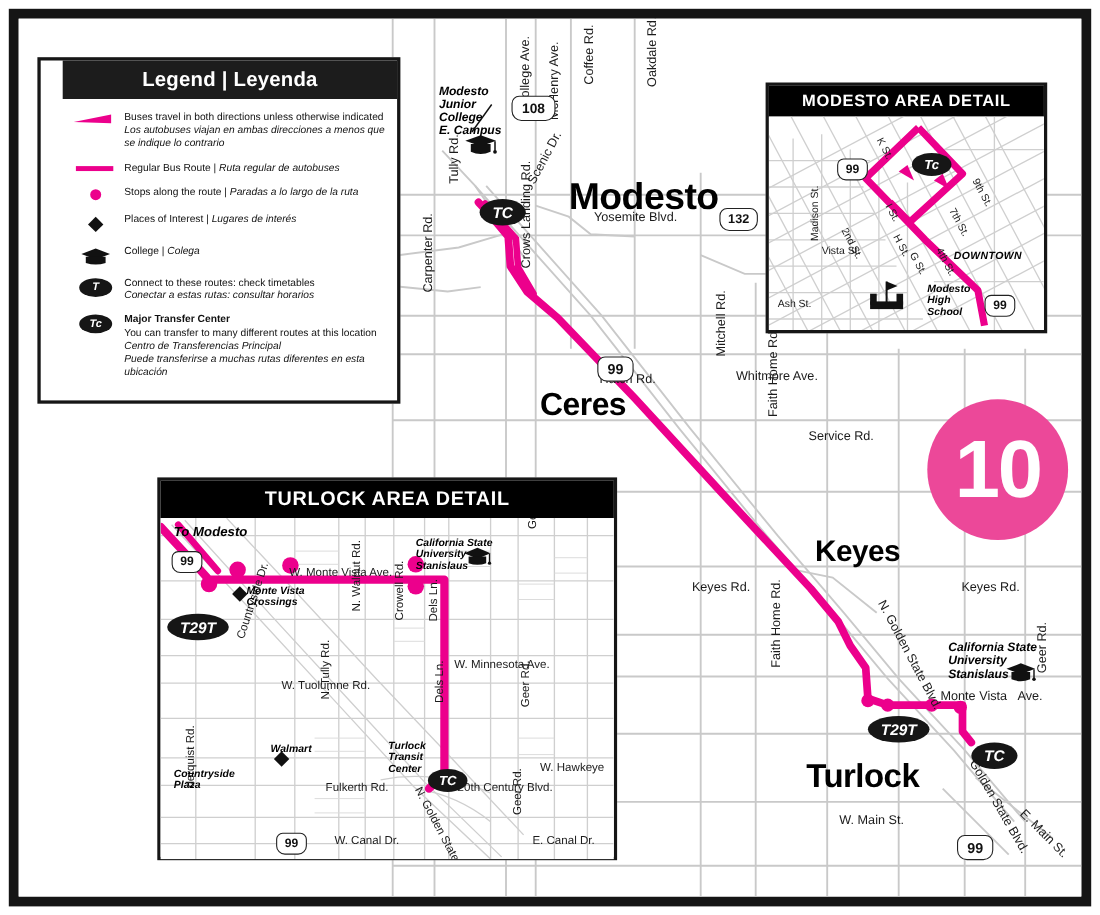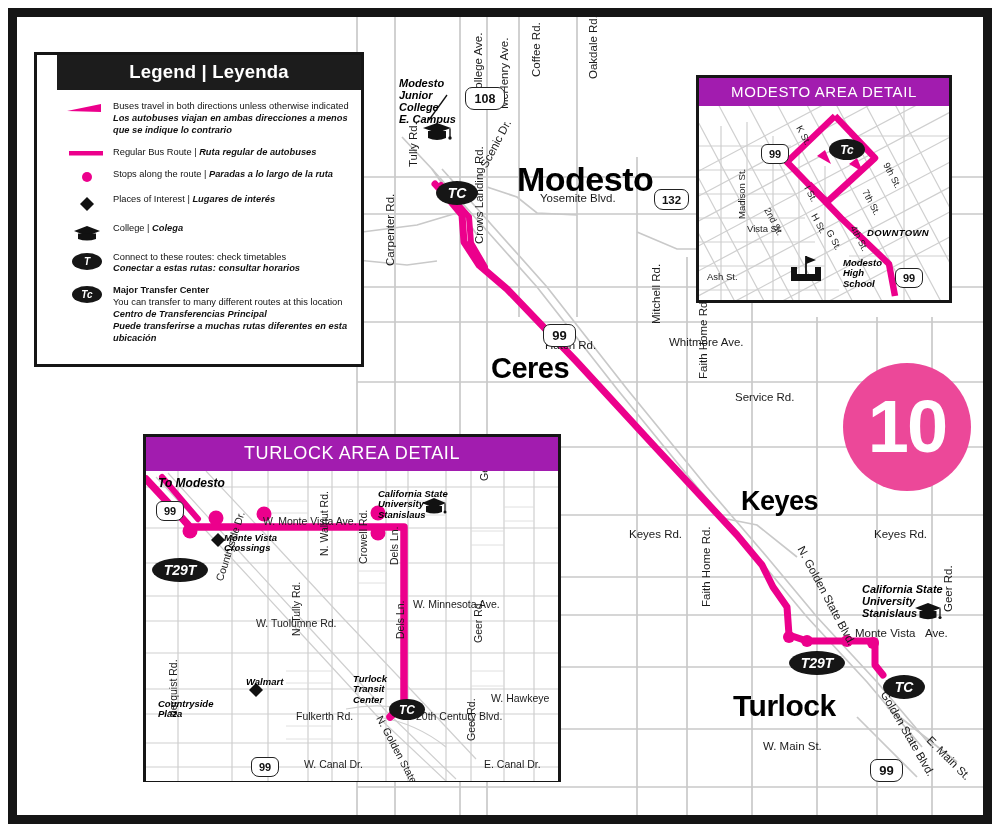--- a/index.html
+++ b/index.html
@@ -37,28 +37,28 @@
               display:flex;align-items:center;justify-content:center;}
   #routebadge span{color:#fff;font-size:74px;font-weight:bold;letter-spacing:-2px;line-height:1;}
 
   
   #legend{position:absolute;left:17px;top:35px;width:330px;background:#fff;border:3px solid #161616;box-sizing:border-box;padding-left:20px;}
   #legend-head{background:#1c1c1c;color:#fff;text-align:center;font-size:18.5px;font-weight:bold;padding:6px 0 7px;letter-spacing:.2px;}
   #legend-body{padding:10px 8px 10px 4px;}
   .lrow{display:flex;align-items:flex-start;margin-bottom:9px;}
   .lico{width:52px;min-width:52px;display:flex;align-items:center;justify-content:center;padding-top:2px;}
   .ltxt{font-size:9.3px;color:#111;line-height:1.28;padding-top:1px;}
-  .ltxt i{font-style:italic;font-weight:bold;}
+  .ltxt i{font-style:italic;font-weight:normal;}
   .ltxt b{font-weight:normal;}
   .legoval{background:#161616;border-radius:50%;display:flex;align-items:center;justify-content:center;
            color:#fff;font-weight:bold;font-style:italic;width:30px;height:17px;font-size:10px;}
 
   
   .inset{position:absolute;background:#fff;border:3px solid #161616;box-sizing:border-box;}
-  .inset-head{background:#a21caf;color:#fff;text-align:center;font-weight:normal;letter-spacing:.6px;}
+  .inset-head{background:#000000;color:#fff;text-align:center;font-weight:bold;letter-spacing:.6px;}
   .inset-body{position:relative;overflow:hidden;background:#fff;}
 
   #modesto-inset{left:679px;top:58px;width:256px;height:228px;}
   #modesto-inset .inset-head{font-size:15px;padding:5px 0 6px;}
   #modesto-inset .inset-body{height:194px;}
 
   #turlock-inset{left:126px;top:417px;width:418px;height:348px;}
   #turlock-inset .inset-head{font-size:18px;padding:6px 0 7px;}
   #turlock-inset .inset-body{height:310px;}
 </style>

